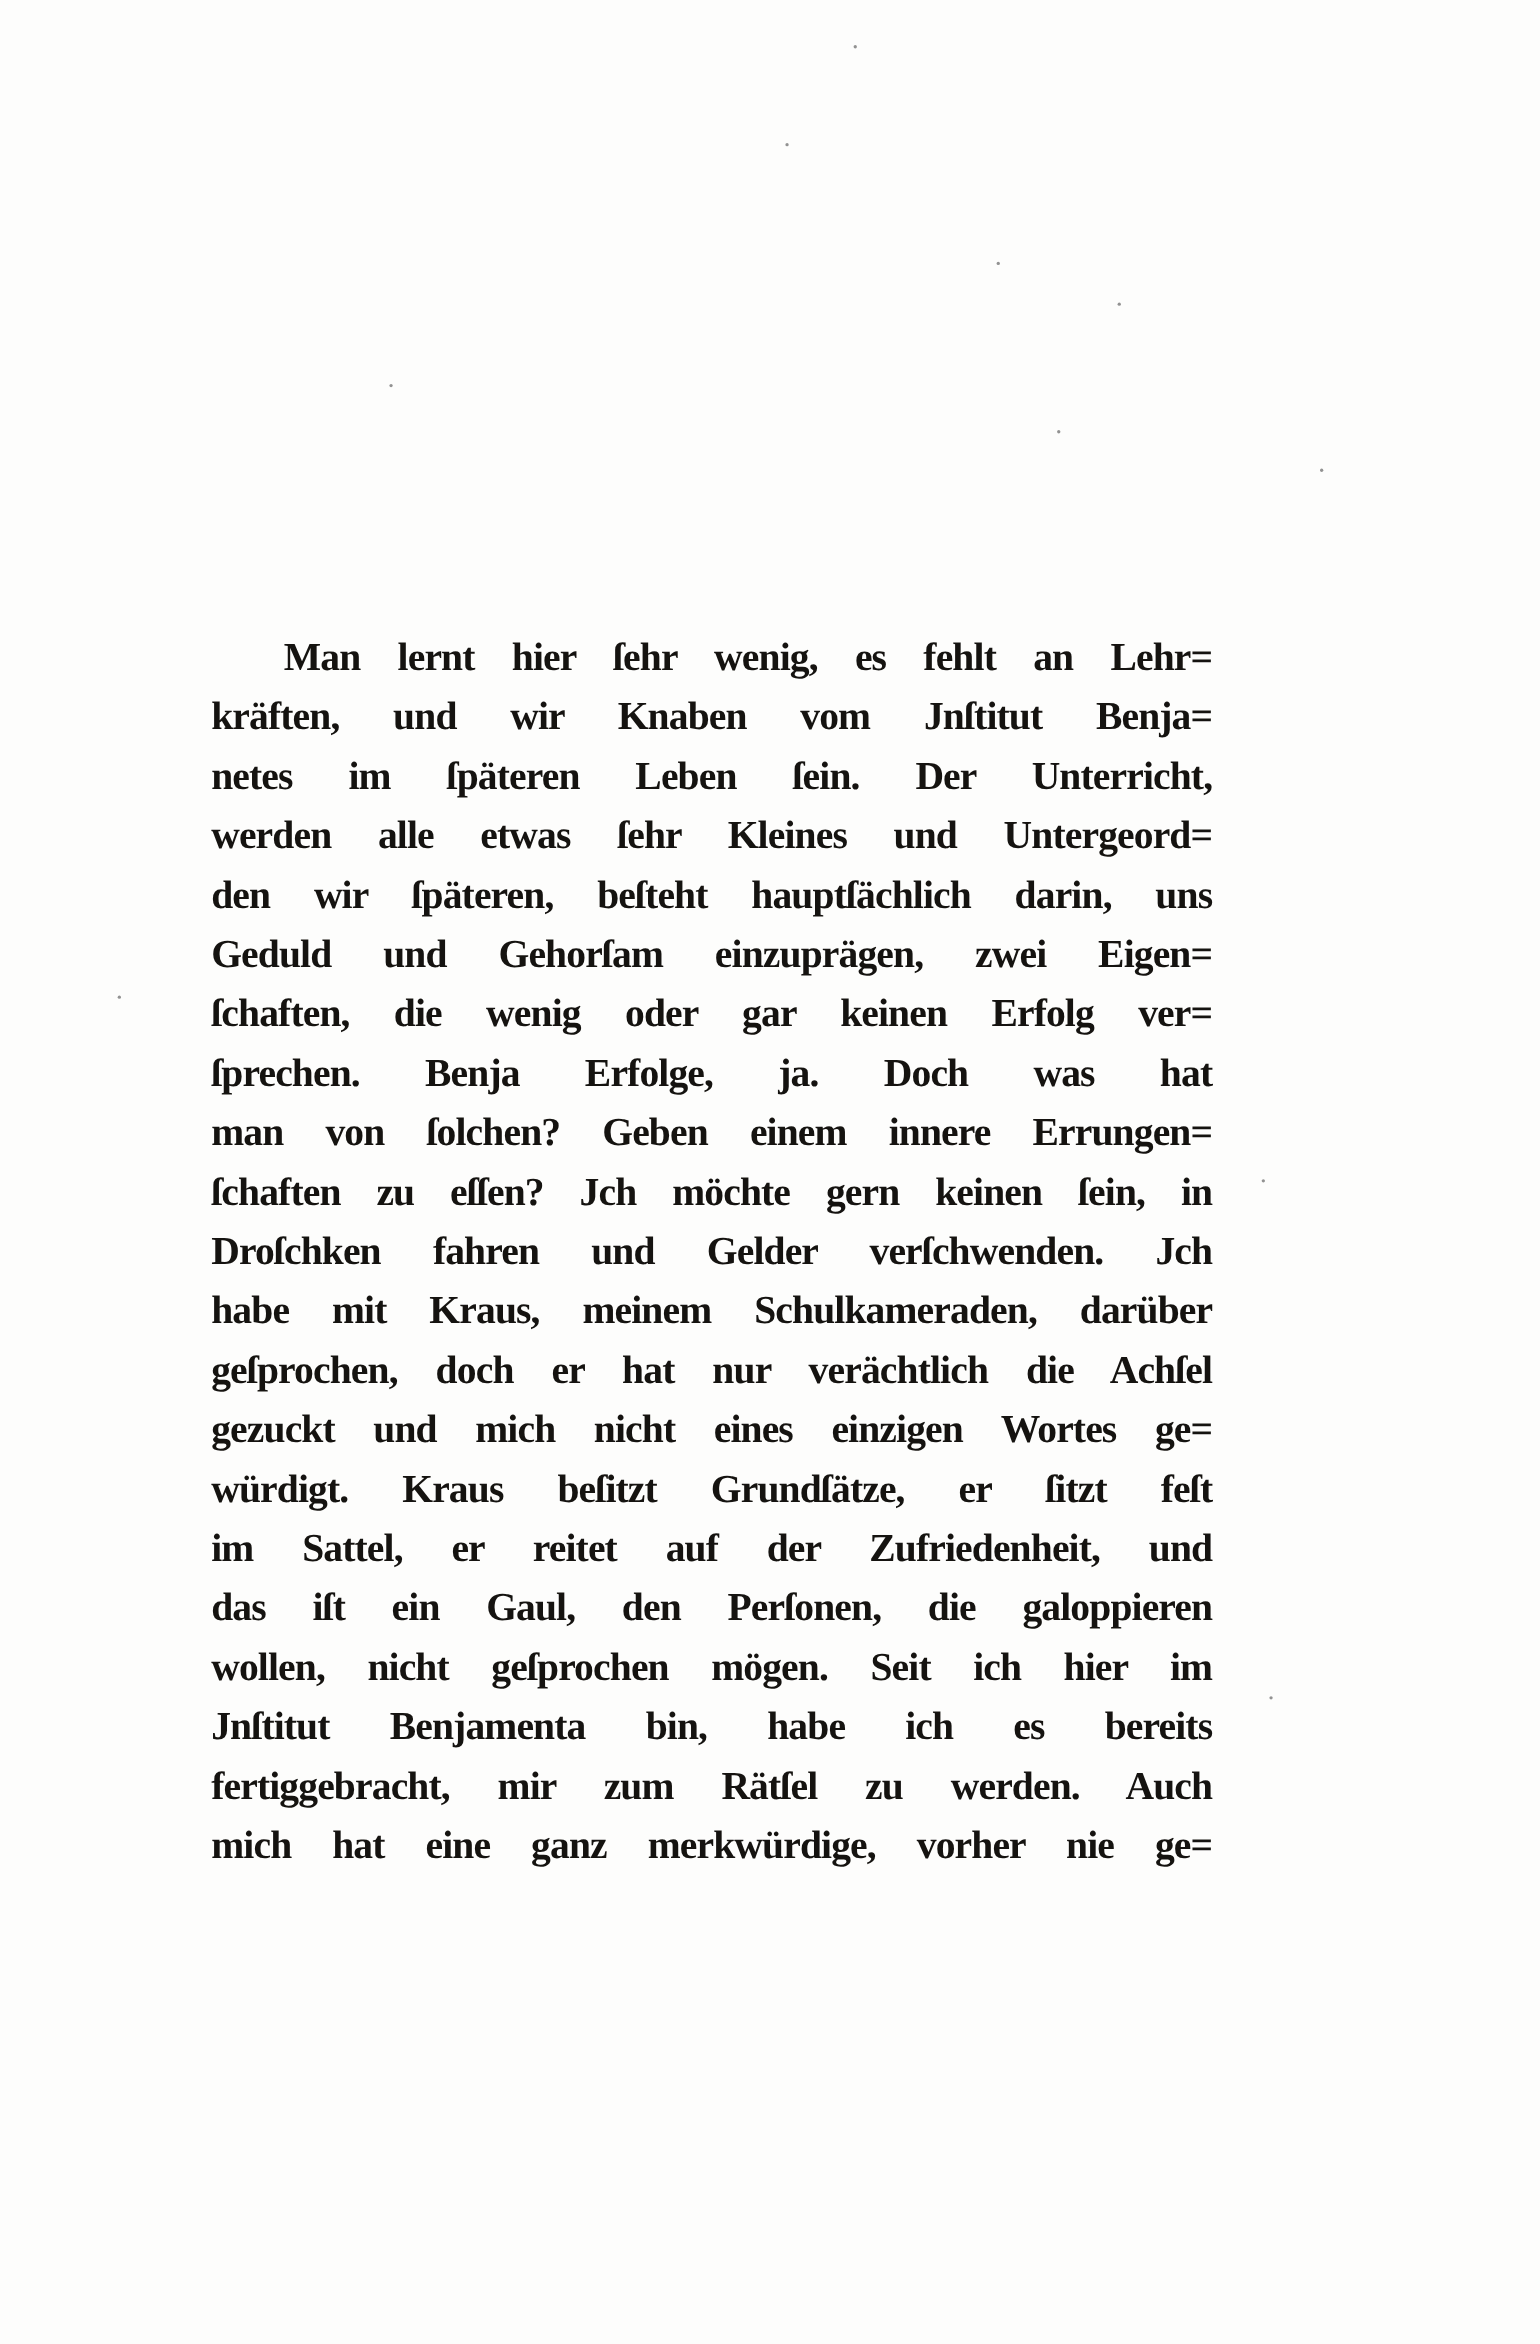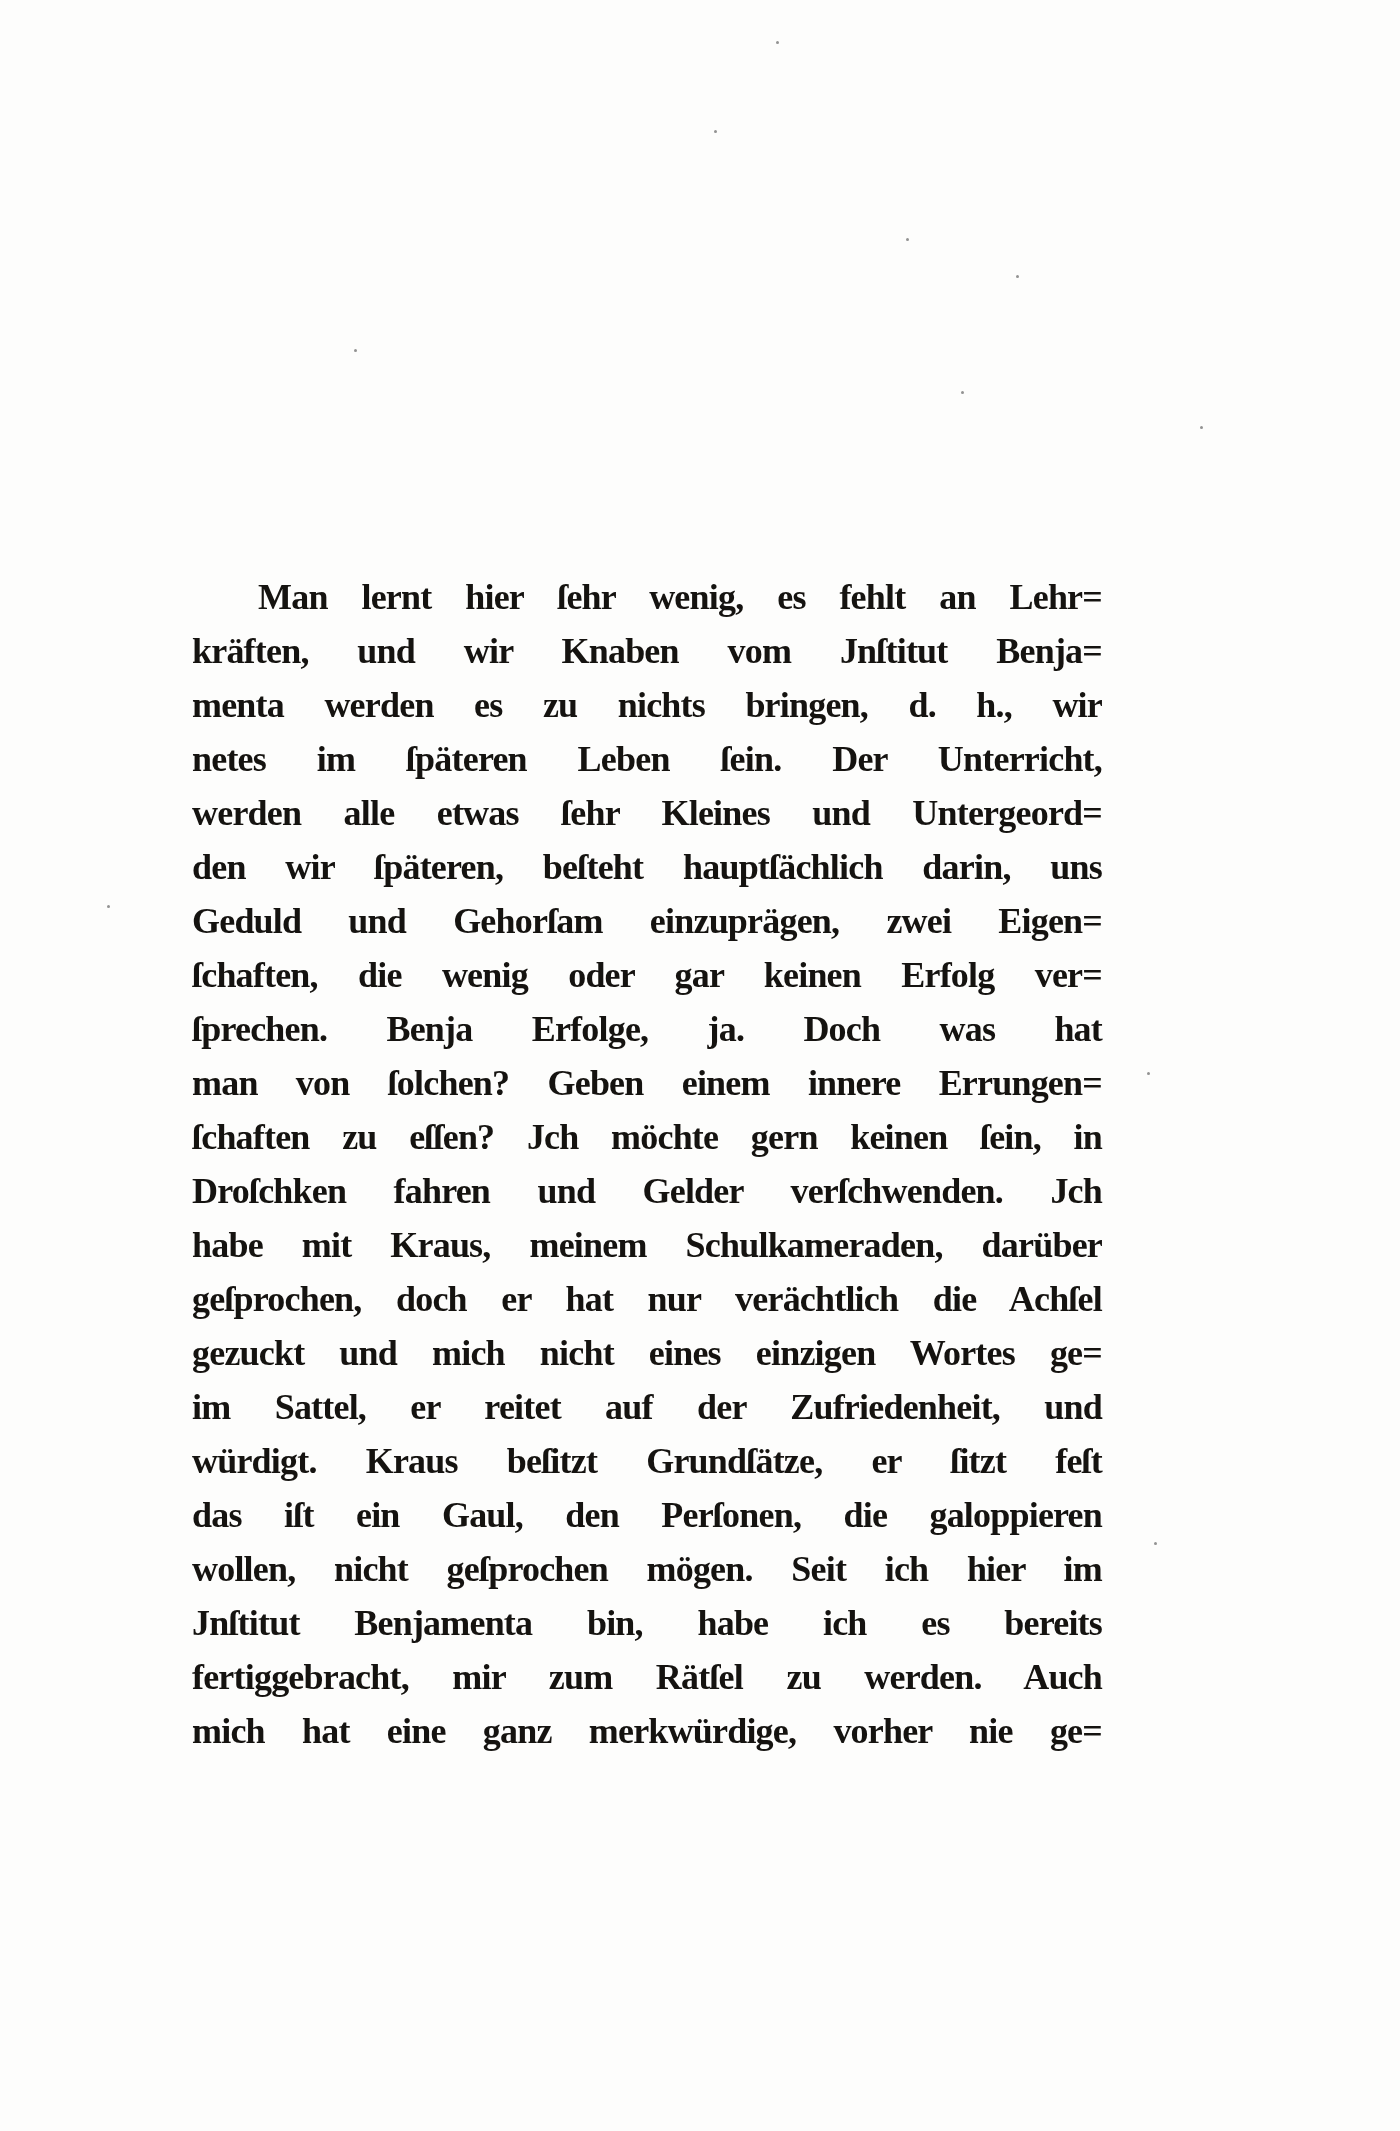--- a/index.html
+++ b/index.html
@@ -46,35 +46,34 @@
     opacity: 0.55;
   }
 </style>
 </head>
 <body>
 
 <div class="page">
   <div class="text-block">
       <div class="line">Man lernt hier ſehr wenig, es fehlt an Lehr=</div>
       <div class="line">kräften, und wir Knaben vom Jnſtitut Benja=</div>
-      <div class="line">menta werden es zu nichts bringen, d. h., wir</div>
       <div class="line">netes im ſpäteren Leben ſein. Der Unterricht,</div>
       <div class="line">werden alle etwas ſehr Kleines und Untergeord=</div>
       <div class="line">den wir ſpäteren, beſteht hauptſächlich darin, uns</div>
       <div class="line">Geduld und Gehorſam einzuprägen, zwei Eigen=</div>
       <div class="line">ſchaften, die wenig oder gar keinen Erfolg ver=</div>
       <div class="line">ſprechen. Benja Erfolge, ja. Doch was hat</div>
       <div class="line">man von ſolchen? Geben einem innere Errungen=</div>
       <div class="line">ſchaften zu eſſen? Jch möchte gern keinen ſein, in</div>
       <div class="line">Droſchken fahren und Gelder verſchwenden. Jch</div>
       <div class="line">habe mit Kraus, meinem Schulkameraden, darüber</div>
       <div class="line">geſprochen, doch er hat nur verächtlich die Achſel</div>
       <div class="line">gezuckt und mich nicht eines einzigen Wortes ge=</div>
+      <div class="line">würdigt. Kraus beſitzt Grundſätze, er ſitzt feſt</div>
       <div class="line">im Sattel, er reitet auf der Zufriedenheit, und</div>
-      <div class="line">würdigt. Kraus beſitzt Grundſätze, er ſitzt feſt</div>
       <div class="line">das iſt ein Gaul, den Perſonen, die galoppieren</div>
       <div class="line">wollen, nicht geſprochen mögen. Seit ich hier im</div>
       <div class="line">Jnſtitut Benjamenta bin, habe ich es bereits</div>
       <div class="line">fertiggebracht, mir zum Rätſel zu werden. Auch</div>
       <div class="line">mich hat eine ganz merkwürdige, vorher nie ge=</div>
     </div>
 <div class="speck" style="left: 776px; top: 41px;"></div>
     <div class="speck" style="left: 714px; top: 130px;"></div>
     <div class="speck" style="left: 906px; top: 238px;"></div>
     <div class="speck" style="left: 1016px; top: 275px;"></div>

